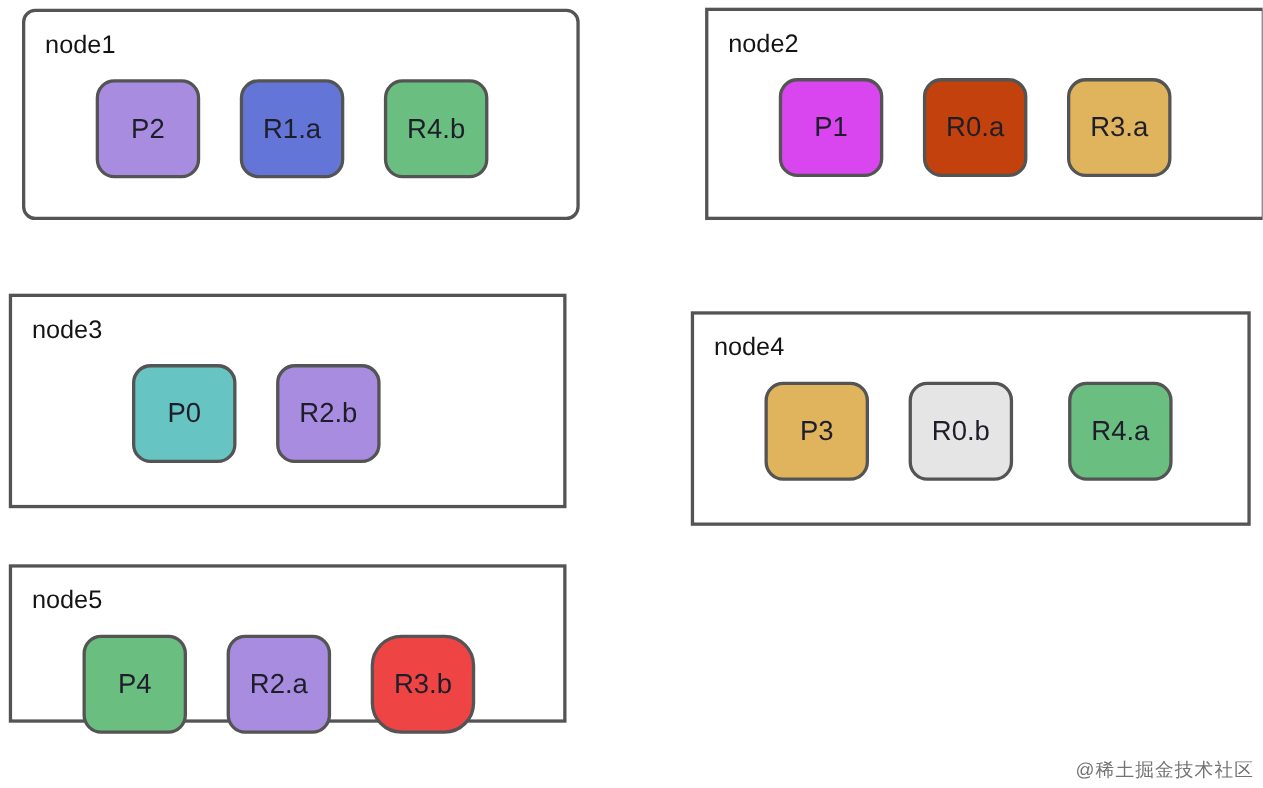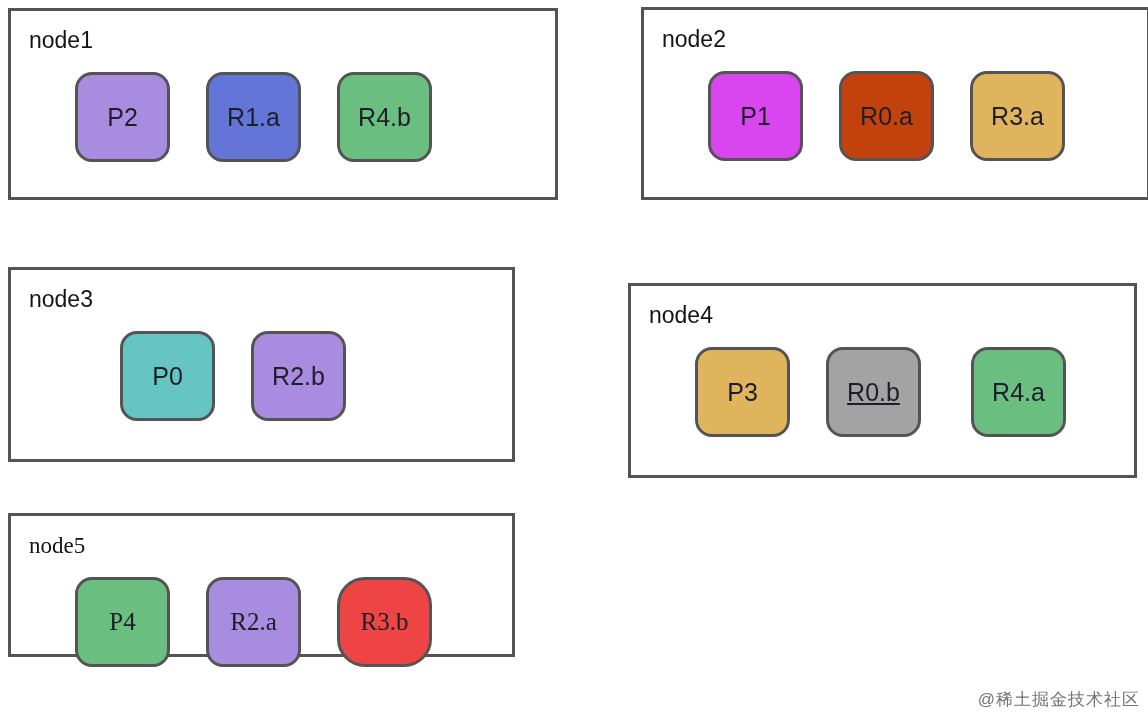--- a/index.html
+++ b/index.html
@@ -44,25 +44,25 @@
     border: 3px solid #545454;
     border-radius: 17px;
     display: flex;
     align-items: center;
     justify-content: center;
     font-size: 25px;
     color: #1e1e2a;
     white-space: nowrap;
   }
   
-  .pos-node1 { left: 8px;   top: 8px;   width: 550px; height: 192px; }
+  .pos-node1 { left: 20px;   top: 8px;   width: 507px; height: 192px; border-radius: 12px; }
   .pos-node2 { left: 628px; top: 7px;   width: 509px; height: 193px; margin-left: 13px; }
   .pos-node3 { left: 8px;   top: 267px; width: 507px; height: 195px; }
   .pos-node4 { left: 628px; top: 283px; width: 509px; height: 195px; }
-  .pos-node5 { left: 8px;   top: 513px; width: 507px; height: 144px; font-family: Liberation Serif, serif; }
+  .pos-node5 { left: 8px;   top: 513px; width: 507px; height: 144px; }
   .watermark {
     position: absolute;
     right: 8px;
     bottom: 5px;
     font-size: 17px;
     color: #737373;
     letter-spacing: 1px;
     white-space: nowrap;
   }
 </style>
@@ -94,21 +94,21 @@
     <div class="chip-row">
       <div class="chip" style="background: rgb(102, 196, 194); margin-left: 45px;">P0</div>
       <div class="chip" style="background: rgb(167, 140, 223);">R2.b</div>
     </div>
   </div>
 
   <div class="node-box pos-node4">
     <div class="node-label">node4</div>
     <div class="chip-row">
       <div class="chip" style="background: rgb(223, 180, 92);">P3</div>
-      <div class="chip" style="background: #a3a3a3; text-decoration: underline;">R0.b</div>
+      <div class="chip" style="background: #e5e5e5;">R0.b</div>
       <div class="chip" style="background: rgb(106, 191, 128); margin-left: 14px;">R4.a</div>
     </div>
   </div>
 
   <div class="node-box pos-node5">
     <div class="node-label">node5</div>
     <div class="chip-row">
       <div class="chip" style="background: rgb(106, 191, 128);">P4</div>
       <div class="chip" style="background: rgb(167, 140, 223);">R2.a</div>
       <div class="chip" style="background: #ef4444; border-radius: 28px;">R3.b</div>

